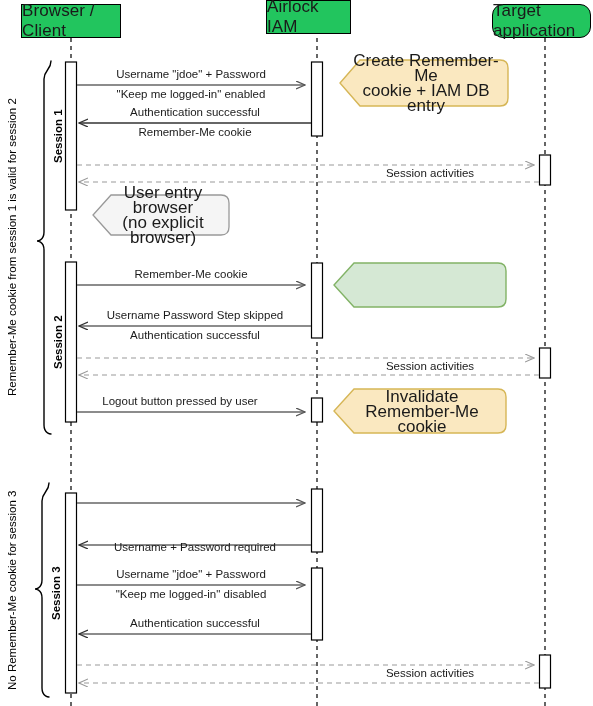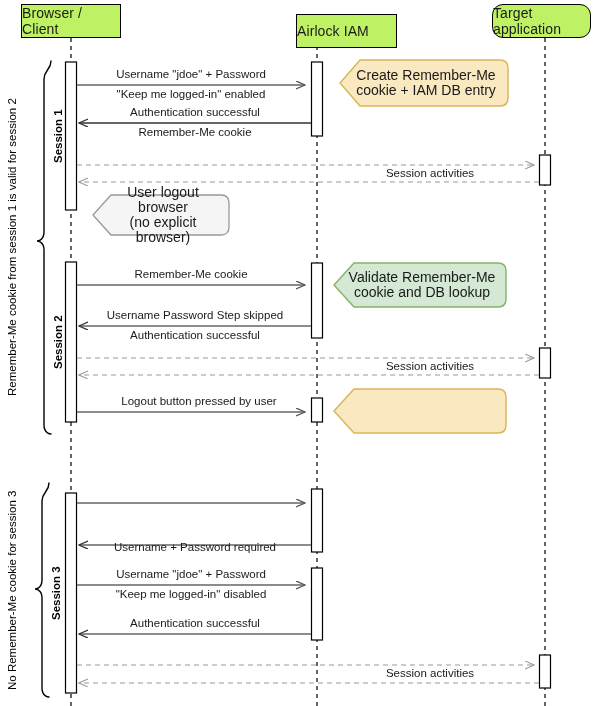--- a/index.html
+++ b/index.html
@@ -20,43 +20,44 @@
   }
   #diagram-svg {
     position: absolute;
     left: 0;
     top: 0;
   }
   .lifeline-box {
     position: absolute;
     box-sizing: border-box;
     border: 1.2px solid #000000;
-    background: #bef264;
+    background: #22c55e;
     display: flex;
     align-items: center;
-    font-size: 14px;
+    justify-content: center;
+    font-size: 17px;
     color: #1a1a1a;
     letter-spacing: 0.1px;
   }
   .msg-label {
     position: absolute;
     font-size: 11.5px;
     color: #1a1a1a;
     text-align: center;
     white-space: nowrap;
     line-height: 13px;
   }
   .note {
     position: absolute;
     box-sizing: border-box;
     display: flex;
     align-items: center;
-    justify-content: center;
-    text-align: center;
-    font-size: 14px;
+    justify-content: flex-start;
+    text-align: center;
+    font-size: 17px;
     line-height: 15px;
     color: #1a1a1a;
     padding-left: 10px;
     padding-right: 6px;
   }
   .note-text {
     position: relative;
     z-index: 2;
   }
   .note svg {
@@ -202,21 +203,21 @@
       <path d="M 51,61 C 51,70 44,70 44,79 L 44,232 C 44,241 37,241 37,241 C 37,241 44,241 44,250 L 44,425 C 44,434 51,434 51,434" fill="none" stroke="#000000" stroke-width="1.4" stroke-linecap="round"></path>
     </g>
     <g>
       <path d="M 49,483 C 49,492 42,492 42,501 L 42,580 C 42,589 35,589 35,589 C 35,589 42,589 42,598 L 42,688 C 42,697 49,697 49,697" fill="none" stroke="#000000" stroke-width="1.4" stroke-linecap="round"></path>
     </g>
   </svg>
 
   <div class="lifeline-box" style="left:21px; top:4px; width:100px; height:34px;">
     <span>Browser / Client</span>
   </div>
-  <div class="lifeline-box" style="left:266px; top:14px; width:101px; height:34px;margin-left:30px;">
+  <div class="lifeline-box" style="left:266px; top:0; width:85px; height:34px;">
     <span>Airlock IAM</span>
   </div>
   <div class="lifeline-box" style="left:492px; top:4px; width:99px; height:34px;border-radius:11px;">
     <span>Target application</span>
   </div>
 
   <div class="msg-label" style="left:77px; top:68px; width:228px;">Username "jdoe" + Password</div>
   <div class="msg-label" style="left:77px; top:88px; width:228px;">"Keep me logged-in" enabled</div>
 
   <div class="msg-label" style="left:79px; top:106px; width:232px;">Authentication successful</div>
@@ -224,21 +225,21 @@
 
   <div class="msg-label" style="left:330px; top:167px; width:200px;">Session activities</div>
 
   <div class="msg-label" style="left:77px; top:268px; width:228px;">Remember-Me cookie</div>
 
   <div class="msg-label" style="left:79px; top:309px; width:232px;">Username Password Step skipped</div>
   <div class="msg-label" style="left:79px; top:329px; width:232px;">Authentication successful</div>
 
   <div class="msg-label" style="left:330px; top:360px; width:200px;">Session activities</div>
 
-  <div class="msg-label" style="left:85px; top:395px; width:228px;">Logout button pressed by user</div>
+  <div class="msg-label" style="left:66px; top:395px; width:228px;">Logout button pressed by user</div>
 
   <div class="msg-label" style="left:79px; top:541px; width:232px;">Username + Password required</div>
 
   <div class="msg-label" style="left:77px; top:568px; width:228px;">Username "jdoe" + Password</div>
   <div class="msg-label" style="left:77px; top:588px; width:228px;">"Keep me logged-in" disabled</div>
 
   <div class="msg-label" style="left:79px; top:617px; width:232px;">Authentication successful</div>
 
   <div class="msg-label" style="left:330px; top:667px; width:200px;">Session activities</div>
 
@@ -250,40 +251,40 @@
       <span>Create Remember-Me</span><br>
       <span>cookie + IAM DB entry</span>
     </span>
   </div>
 
   <div class="note" style="left:91px; top:193px; width:140px; height:44px;">
     <svg width="140" height="44">
       <path d="M20,2 L130,2 Q138,2 138,10 L138,34 Q138,42 130,42 L20,42 L2,22 Z" fill="#F5F5F5" stroke="#999999" stroke-width="1.3"></path>
     </svg>
     <span class="note-text">
-      <span>User logout browser</span><br>
+      <span>User entry browser</span><br>
       <span>(no explicit browser)</span>
     </span>
   </div>
 
 
   <div class="note" style="left:332px; top:261px; width:176px; height:48px;">
     <svg width="176" height="48">
       <path d="M22,2 L166,2 Q174,2 174,10 L174,38 Q174,46 166,46 L22,46 L2,24 Z" fill="#D5E8D4" stroke="#82B366" stroke-width="1.4"></path>
     </svg>
-    <span class="note-text">
-      <span>Validate Remember-Me</span><br>
-      <span>cookie and DB lookup</span>
-    </span>
   </div>
 
   <div class="note" style="left:332px; top:387px; width:176px; height:48px;">
     <svg width="176" height="48">
       <path d="M22,2 L166,2 Q174,2 174,10 L174,38 Q174,46 166,46 L22,46 L2,24 Z" fill="#FAE8C0" stroke="#D6B656" stroke-width="1.4"></path>
     </svg>
+    <span class="note-text">
+      <span>Invalidate Remember-Me</span><br>
+      <span>cookie</span>
+    </span>
   </div>
 
 
   <div class="session-label" style="left:52px; top:62px; height:148px;">Session 1</div>
   <div class="session-label" style="left:52px; top:262px; height:160px;">Session 2</div>
   <div class="session-label" style="left:50px; top:493px; height:200px;">Session 3</div>
 
   <div class="brace-label" style="left:6px; top:61px; height:373px;">Remember-Me cookie from session 1 is valid for session 2</div>
   <div class="brace-label" style="left:6px; top:483px; height:214px;">No Remember-Me cookie for session 3</div>
 

